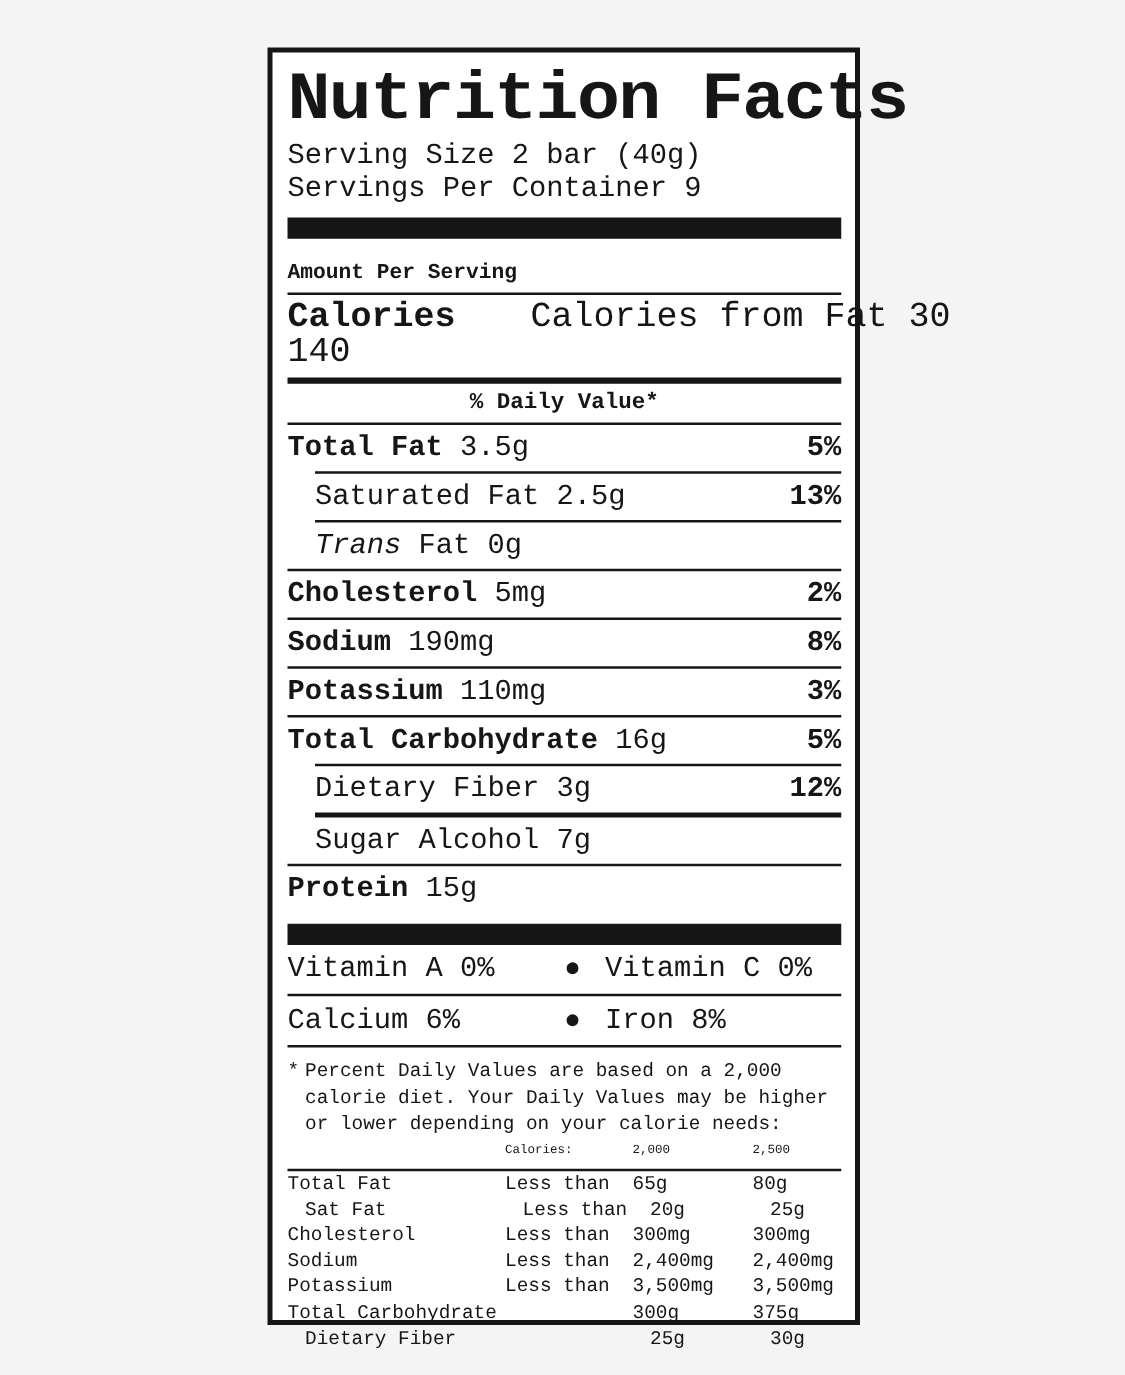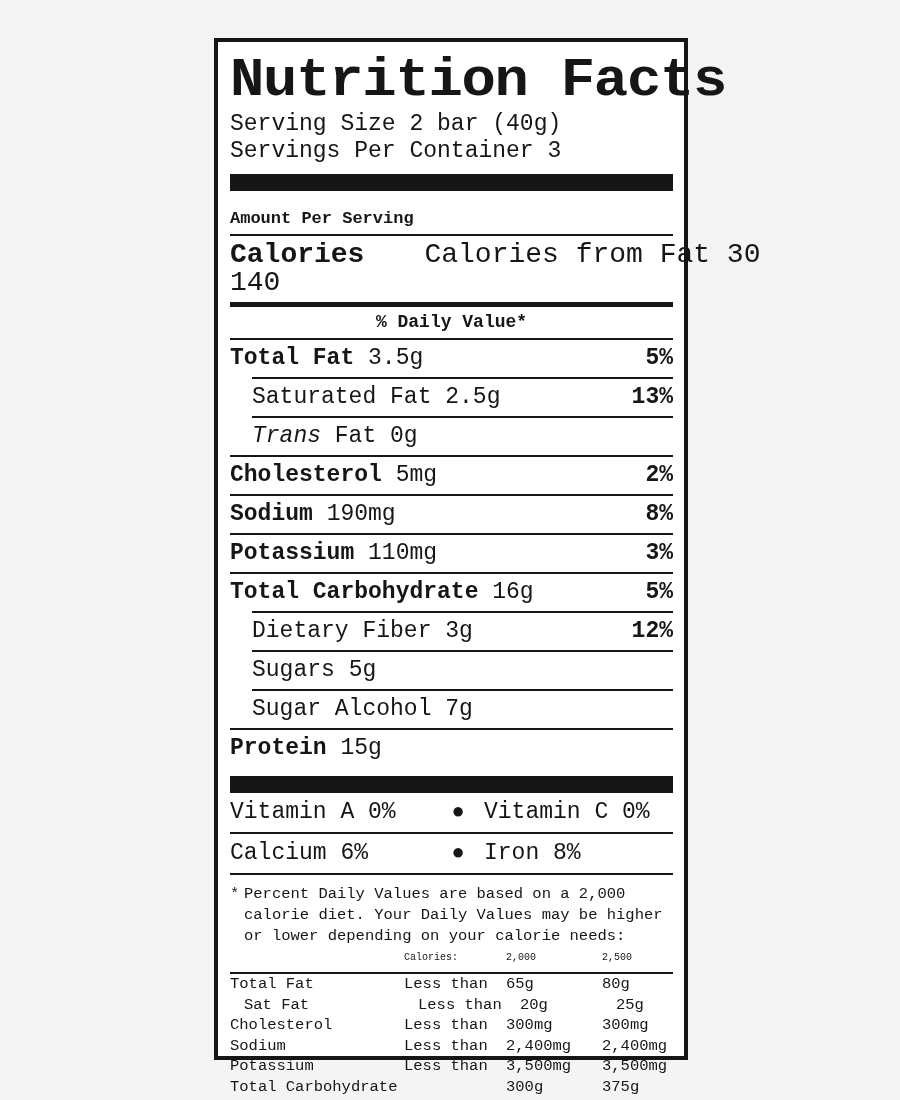--- a/index.html
+++ b/index.html
@@ -170,21 +170,21 @@
 </head>
 <body>
 
 <div id="canvas">
   <div class="label">
     <div class="inner">
 
       <div class="title">Nutrition Facts</div>
 
       <div class="serving">Serving Size 2 bar (40g)</div>
-      <div class="serving">Servings Per Container 3</div>
+      <div class="serving">Servings Per Container 9</div>
 
       <div class="bar-thick"></div>
 
       <div class="amount">Amount Per Serving</div>
       <div class="rule-thin"></div>
 
       <div class="calories-row">
         <span class="cal-left"><span>Calories</span> <span class="v">140</span></span>
         <span class="cal-right">Calories from Fat 30</span>
       </div>
@@ -228,24 +228,20 @@
           <div class="nrow">
             <span class="nm">Total Carbohydrate <span class="v">16g</span></span>
             <span class="pct">5%</span>
           </div>
           <div class="rule-thin indent-rule"></div>
           <div class="nrow sub">
             <span class="nm">Dietary Fiber <span class="v">3g</span></span>
             <span class="pct">12%</span>
           </div>
           <div class="rule-thin indent-rule"></div>
-          <div class="nrow sub">
-            <span class="nm">Sugars <span class="v">5g</span></span>
-            <span class="pct"></span>
-          </div>
           <div class="rule-thin indent-rule"></div>
           <div class="nrow sub">
             <span class="nm">Sugar Alcohol <span class="v">7g</span></span>
             <span class="pct"></span>
           </div>
           <div class="rule-thin"></div>
           <div class="nrow">
             <span class="nm">Protein <span class="v">15g</span></span>
             <span class="pct"></span>
           </div>

